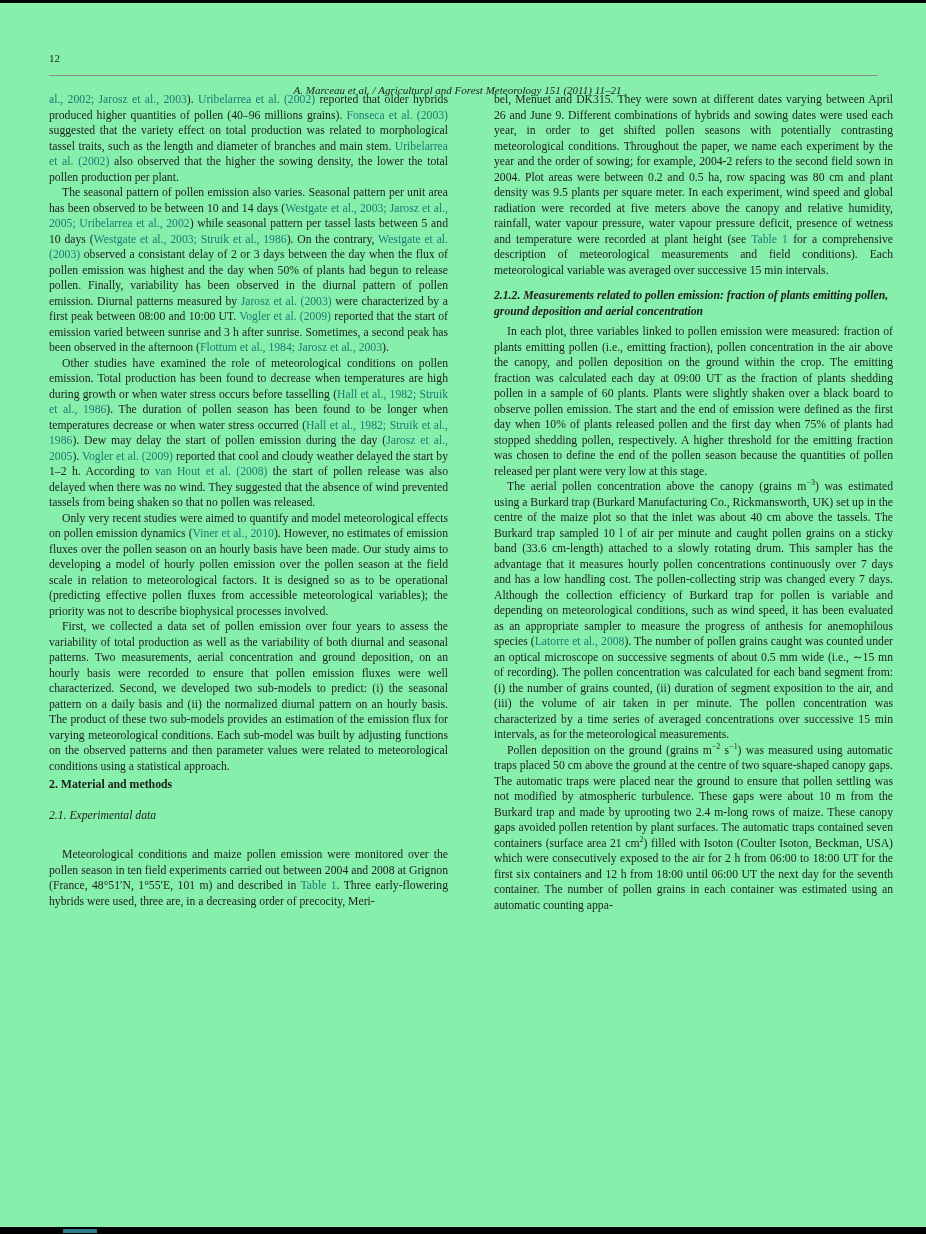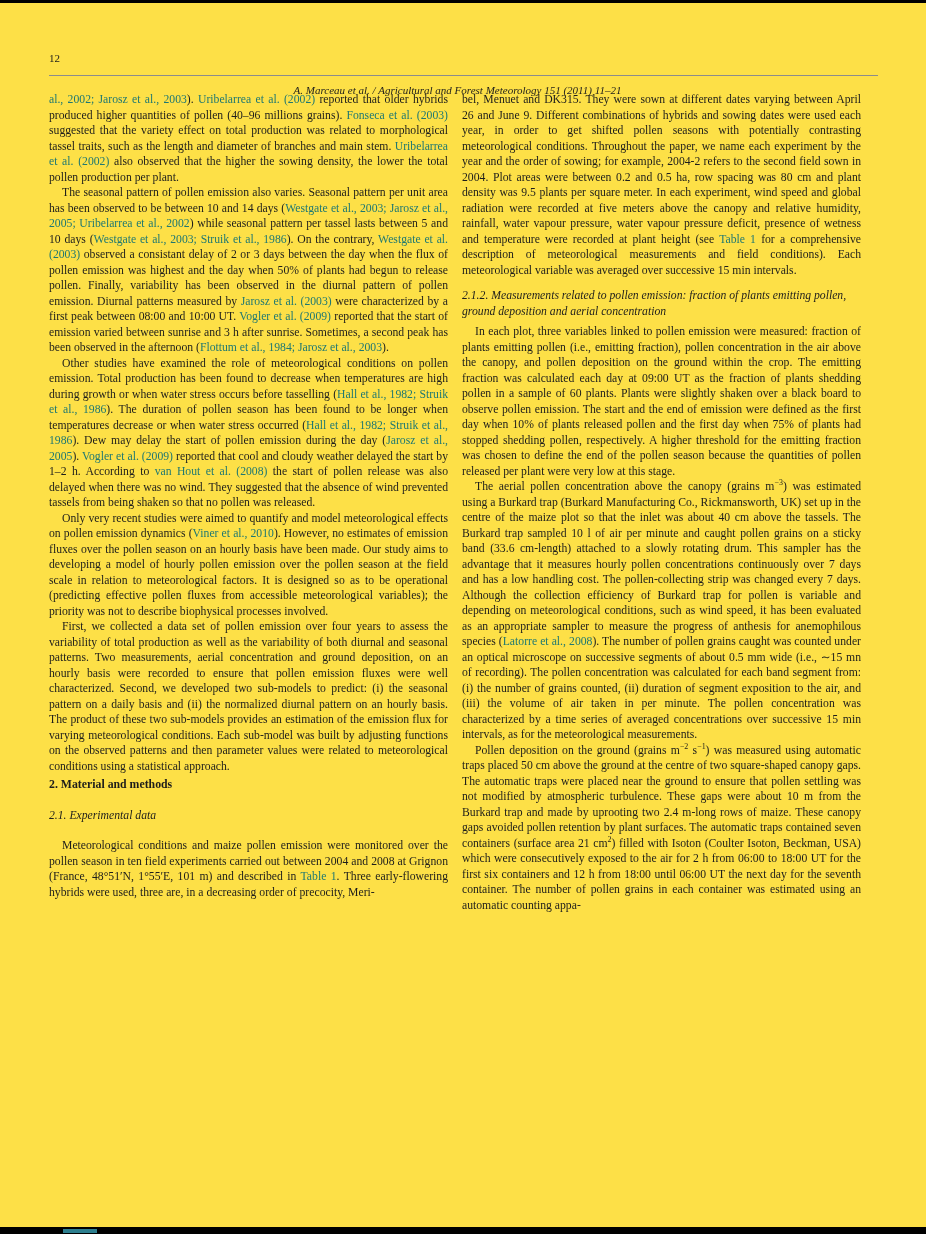--- a/index.html
+++ b/index.html
@@ -3,42 +3,42 @@
 <meta charset="utf-8">
 <style>
   :root{
     --text-color:#1d1d1b;
     --link-color:#1f7872;
     --rule-color:#8c8c8c;
   }
   *{box-sizing:border-box;}
   html,body{margin:0;padding:0;background:#ffffff;}
   .page{
-    width:926px;height:1234px;background:#fde047;position:relative;overflow:hidden;
+    width:926px;height:1234px;background:#86efac;position:relative;overflow:hidden;
     font-family:"Liberation Serif", serif;color:var(--text-color);
   }
   .edge-top{position:absolute;top:0;left:0;width:926px;height:3px;background:#000;}
   .edge-bottom{position:absolute;bottom:0;left:0;width:926px;height:7px;background:#000;}
   .edge-mark{position:absolute;bottom:1px;left:63px;width:34px;height:4px;background:#2d7f8f;}
   .header{position:relative;margin:52px 48px 0 49px;height:15px;font-size:11px;}
   .page-number{position:absolute;left:0;top:0;}
   .running-head{position:absolute;left:0;right:12px;top:0;text-align:center;font-style:italic;margin-top:32px;}
   .header-rule{margin:8px 48px 0 49px;border-top:1px solid var(--rule-color);height:0;}
-  .columns{display:flex;gap:14px;margin:16px 48px 0 49px;align-items:flex-start;}
+  .columns{display:flex;gap:46px;margin:16px 48px 0 49px;align-items:flex-start;}
   .col{
     width:399px;flex:0 0 399px;
     font-size:11.7px;line-height:15.5px;text-align:justify;
   }
   .para{margin:0;}
   .para.indent{text-indent:13px;}
   .cite{color:var(--link-color);cursor:pointer;}
   sup{font-size:0.68em;line-height:0;vertical-align:super;}
   .col h2{font-size:11.8px;font-weight:bold;margin:3px 0 15px;text-align:left;}
-  .col h3{font-size:11.7px;font-weight:normal;font-style:italic;margin:0 0 15px;text-align:left;}
-  .col h4{font-size:11.7px;font-weight:normal;font-style:italic;margin:10px 0 5px;text-align:left;}
+  .col h3{font-size:11.7px;font-weight:normal;font-style:italic;margin:0 0 24px;text-align:left;}
+  .col h4{font-size:11.7px;font-weight:bold;font-style:italic;margin:10px 0 5px;text-align:left;}
 </style>
 </head>
 <body>
 
 <div class="page">
   <div class="edge-top"></div>
 
   <div class="header">
     <span class="page-number">12</span>
     <span class="running-head">A. Marceau et al. / Agricultural and Forest Meteorology 151 (2011) 11–21</span>

